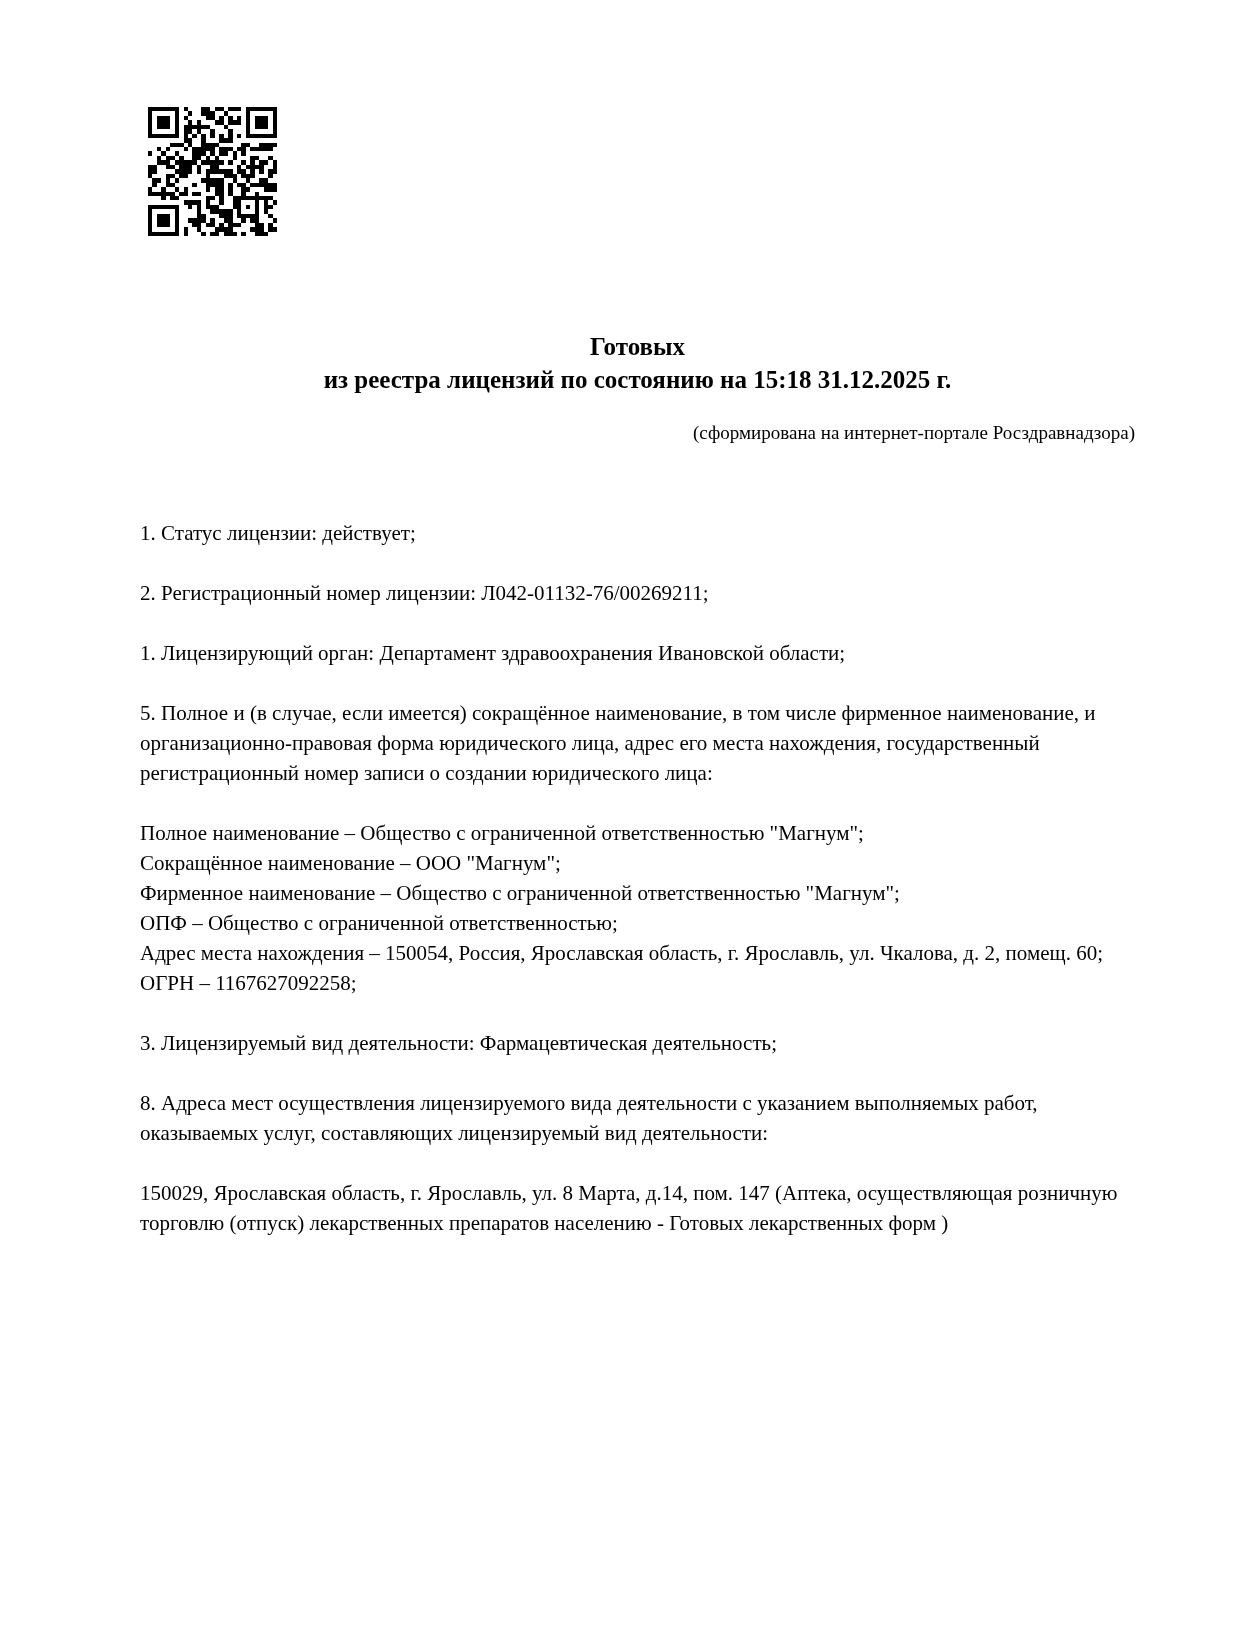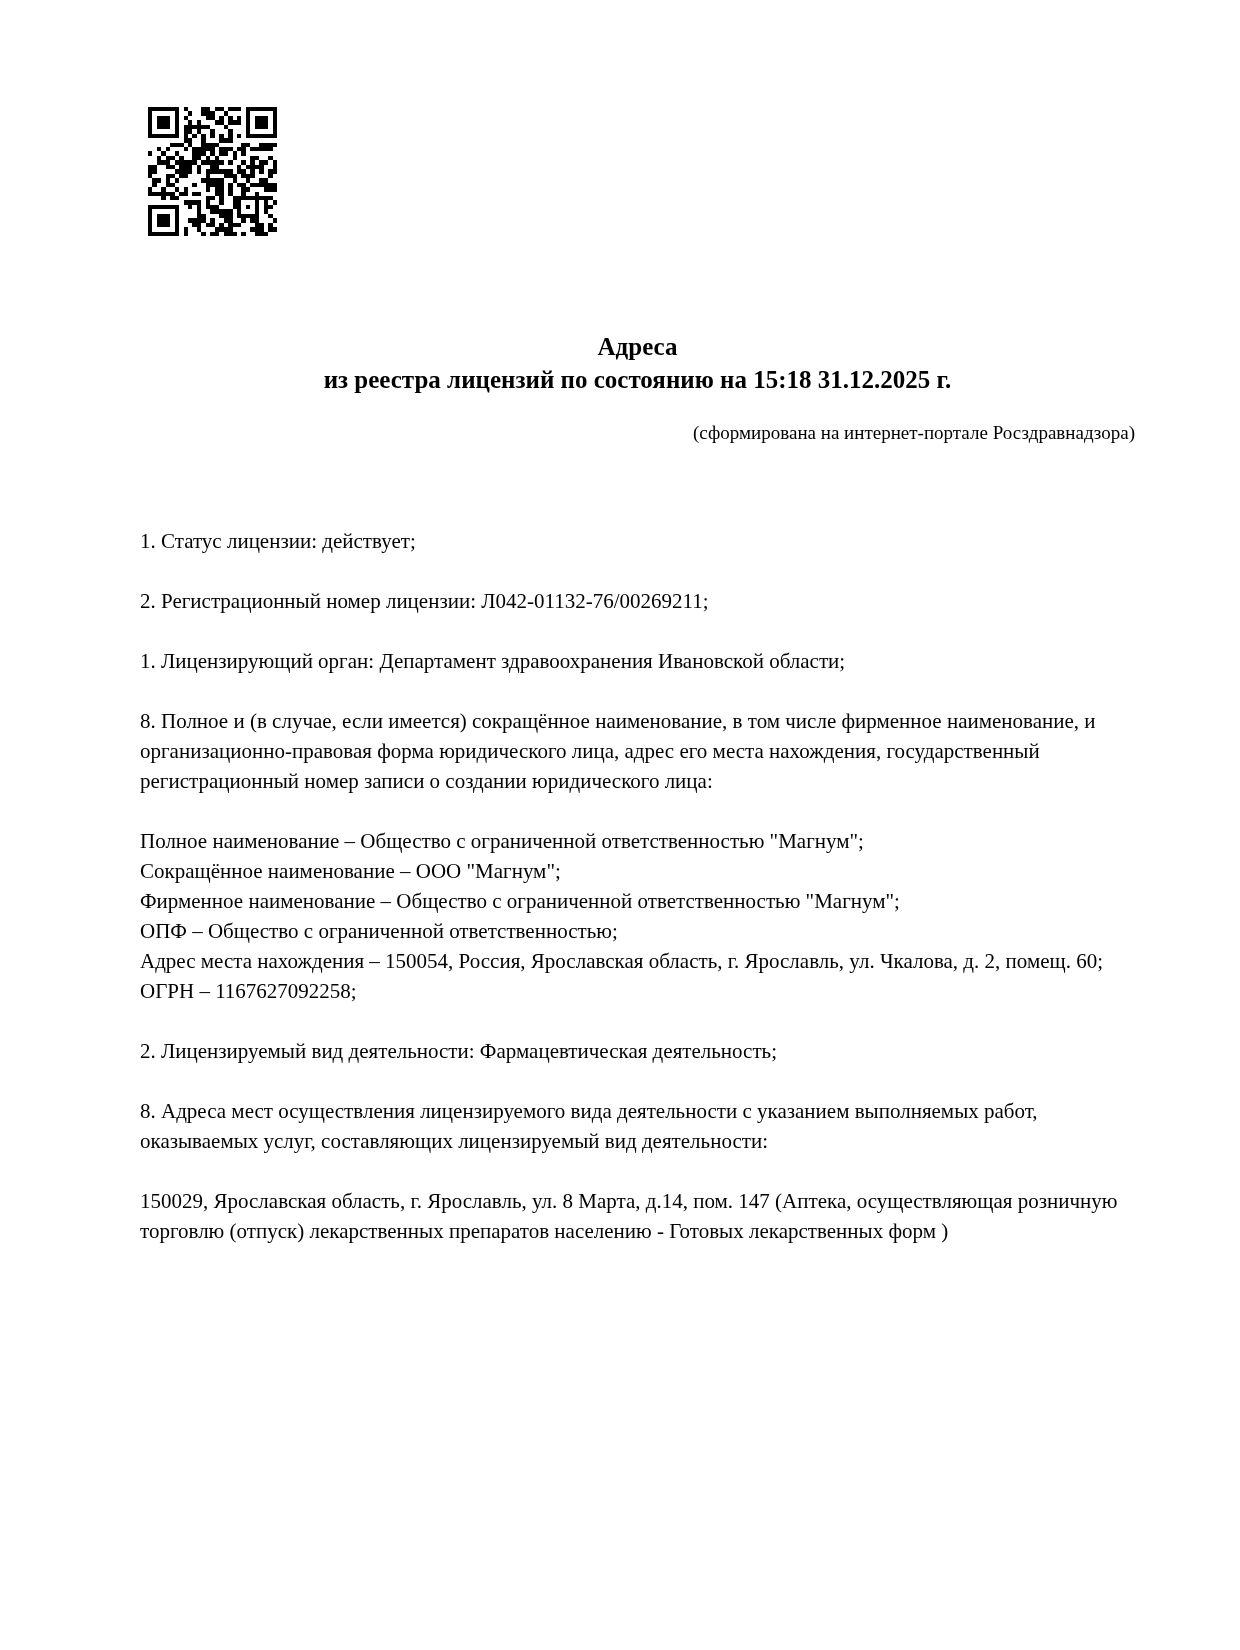--- a/index.html
+++ b/index.html
@@ -57,21 +57,21 @@
     top: 518px;
     width: 995px;
     font-size: 21px;
     line-height: 30px;
   }
   .para {
     margin: 30px 0 0 0;
     white-space: pre-wrap;
   }
   .para:first-child {
-    margin-top: 8px;
+    margin-top: 0;
   }
 </style>
 </head>
 <body>
 
 <div class="page">
 
   <div class="qr-wrap">
     <svg id="qr-svg" viewBox="0 0 29 29" shape-rendering="crispEdges" fill="#000000">
         <rect x="0" y="0" width="1" height="1"></rect>
@@ -502,35 +502,35 @@
         <rect x="18" y="28" width="1" height="1"></rect>
         <rect x="19" y="28" width="1" height="1"></rect>
         <rect x="21" y="28" width="1" height="1"></rect>
         <rect x="24" y="28" width="1" height="1"></rect>
         <rect x="25" y="28" width="1" height="1"></rect>
         <rect x="26" y="28" width="1" height="1"></rect>
       </svg>
   </div>
 
   <div class="title">
-    <div>Адреса</div>
+    <div>Готовых</div>
     <div>из реестра лицензий по состоянию на 15:18 31.12.2025 г.</div>
   </div>
 
   <div class="subtitle">(сформирована на интернет-портале Росздравнадзора)</div>
 
   <div class="content">
     <p class="para">1. Статус лицензии: действует;</p>
     <p class="para">2. Регистрационный номер лицензии: Л042-01132-76/00269211;</p>
     <p class="para">1. Лицензирующий орган: Департамент здравоохранения Ивановской области;</p>
-    <p class="para">8. Полное и (в случае, если имеется) сокращённое наименование, в том числе фирменное наименование, и организационно-правовая форма юридического лица, адрес его места нахождения, государственный регистрационный номер записи о создании юридического лица:</p>
+    <p class="para">5. Полное и (в случае, если имеется) сокращённое наименование, в том числе фирменное наименование, и организационно-правовая форма юридического лица, адрес его места нахождения, государственный регистрационный номер записи о создании юридического лица:</p>
     <p class="para">Полное наименование – Общество с ограниченной ответственностью "Магнум";
 Сокращённое наименование – ООО "Магнум";
 Фирменное наименование – Общество с ограниченной ответственностью "Магнум";
 ОПФ – Общество с ограниченной ответственностью;
 Адрес места нахождения – 150054, Россия, Ярославская область, г. Ярославль, ул. Чкалова, д. 2, помещ. 60;
 ОГРН – 1167627092258;</p>
-    <p class="para">2. Лицензируемый вид деятельности: Фармацевтическая деятельность;</p>
+    <p class="para">3. Лицензируемый вид деятельности: Фармацевтическая деятельность;</p>
     <p class="para">8. Адреса мест осуществления лицензируемого вида деятельности с указанием выполняемых работ, оказываемых услуг, составляющих лицензируемый вид деятельности:</p>
     <p class="para">150029, Ярославская область, г. Ярославль, ул. 8 Марта, д.14, пом. 147 (Аптека, осуществляющая розничную торговлю (отпуск) лекарственных препаратов населению - Готовых лекарственных форм )</p>
   </div>
 
 </div>
 
 </body></html>

